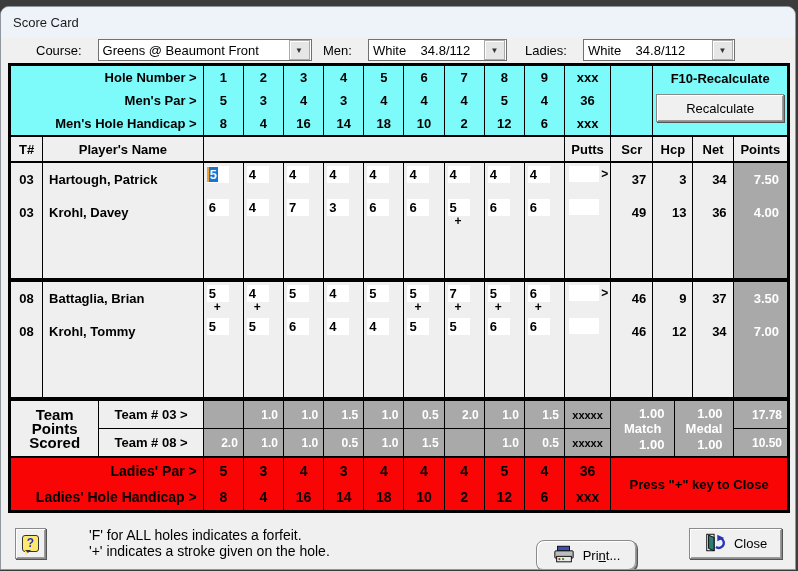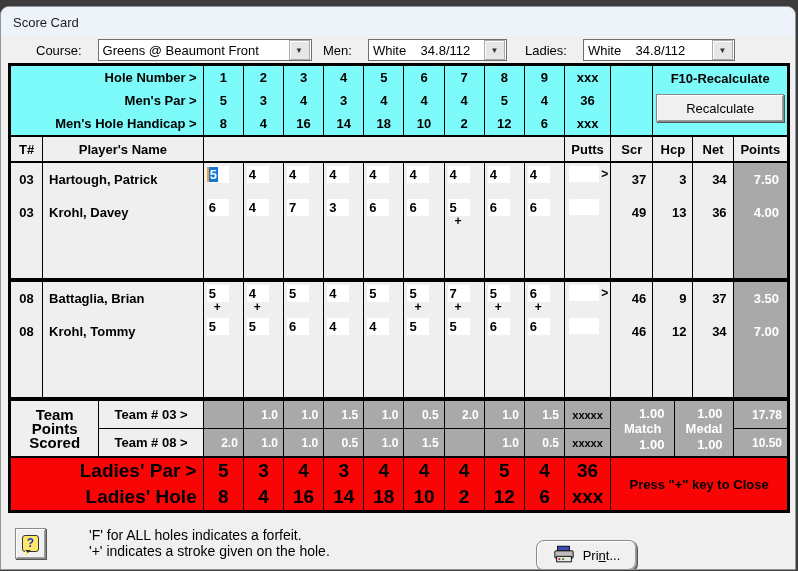--- a/index.html
+++ b/index.html
@@ -71,21 +71,21 @@
   .tm-biglabel{text-align:center;font-weight:bold;font-size:15px;line-height:14px;}
   .tm-label{text-align:center;font-weight:bold;font-size:13px;}
   .tm-val{background:#a9a9a9 !important;color:#fff;font-weight:bold;font-size:12px;text-align:right;padding-right:5px;}
   .tm-x{background:#a9a9a9 !important;color:#000;font-weight:bold;font-size:11px;text-align:center;}
   .tm-mm{background:#a9a9a9 !important;color:#fff;font-weight:bold;font-size:13px;}
   .mm-val{text-align:right;padding-right:10px;line-height:17px;}
   .mm-lab{text-align:center;line-height:14px;}
   .tm-pts{background:#a9a9a9 !important;color:#fff;font-weight:bold;font-size:12px;text-align:right;padding-right:5px;}
   
   .red td{background:#fa0505;}
-  .r-line{height:26px;line-height:26px;font-weight:bold;font-size:19px;}
+  .r-line{height:26px;line-height:26px;font-weight:bold;font-size:14px;}
   .r-label{text-align:right;}
   .r-label .r-line{padding-right:6px;}
   .r-hole .r-line{text-align:center;}
   .r-press{vertical-align:middle;text-align:center;font-weight:bold;font-size:13px;}
   
   .btn{
     font-family:"Liberation Sans",sans-serif;font-size:13px;color:#000;
     background:#f0f0f0;border:1px solid #8a8a8a;
     box-shadow:inset 1px 1px 0 #fff,inset -1px -1px 0 #9c9c9c,1px 1px 0 #555;
     display:inline-flex;align-items:center;justify-content:center;gap:8px;cursor:default;
@@ -708,14 +708,25 @@
         <svg width="22" height="19" viewBox="0 0 24 20">
           <rect x="5" y="1" width="13" height="5" fill="#3b4db8" stroke="#000"></rect>
           <rect x="2" y="6" width="20" height="8" rx="1" fill="#bdbdbd" stroke="#000"></rect>
           <rect x="4" y="12" width="16" height="6" fill="#e9e9e9" stroke="#000"></rect>
           <circle cx="7" cy="15" r="1.2" fill="#c02020"></circle>
           <circle cx="11" cy="15" r="1.2" fill="#1c8a1c"></circle>
         </svg>
       </span>
       <span><span>Pri</span><span class="mn">n</span><span>t...</span></span>
     </button>
+    <button class="btn closebtn">
+      <span>
+        <svg width="22" height="19" viewBox="0 0 24 20">
+          <rect x="3" y="1" width="8" height="18" fill="#efefef" stroke="#000"></rect>
+          <polygon points="5,2 11,4.5 11,19 5,16.5" fill="#2a7d72" stroke="#000"></polygon>
+          <path d="M13,15 a5.5,5.5 0 1,0 3,-10" stroke="#2736b8" stroke-width="2.6" fill="none"></path>
+          <polygon points="14.5,1.5 22,5 14.5,8.5" fill="#2736b8"></polygon>
+        </svg>
+      </span>
+      <span>Close</span>
+    </button>
   </div>
 </div>
 
 </body></html>

